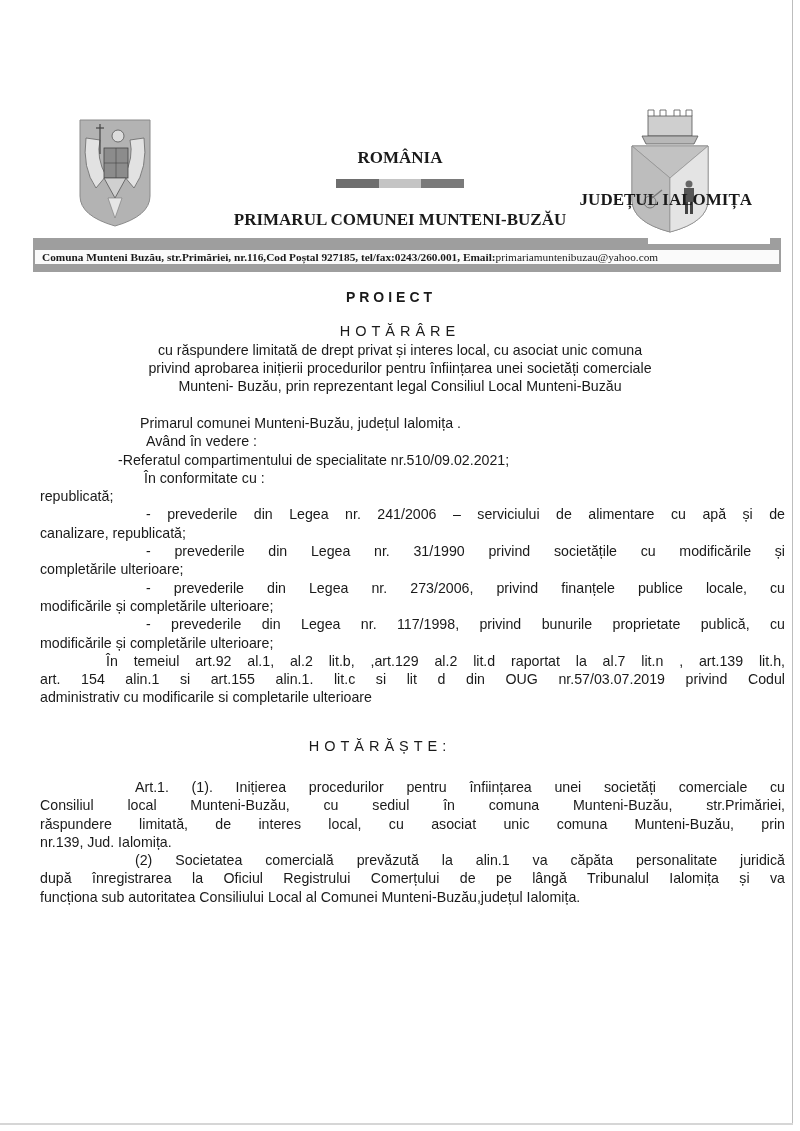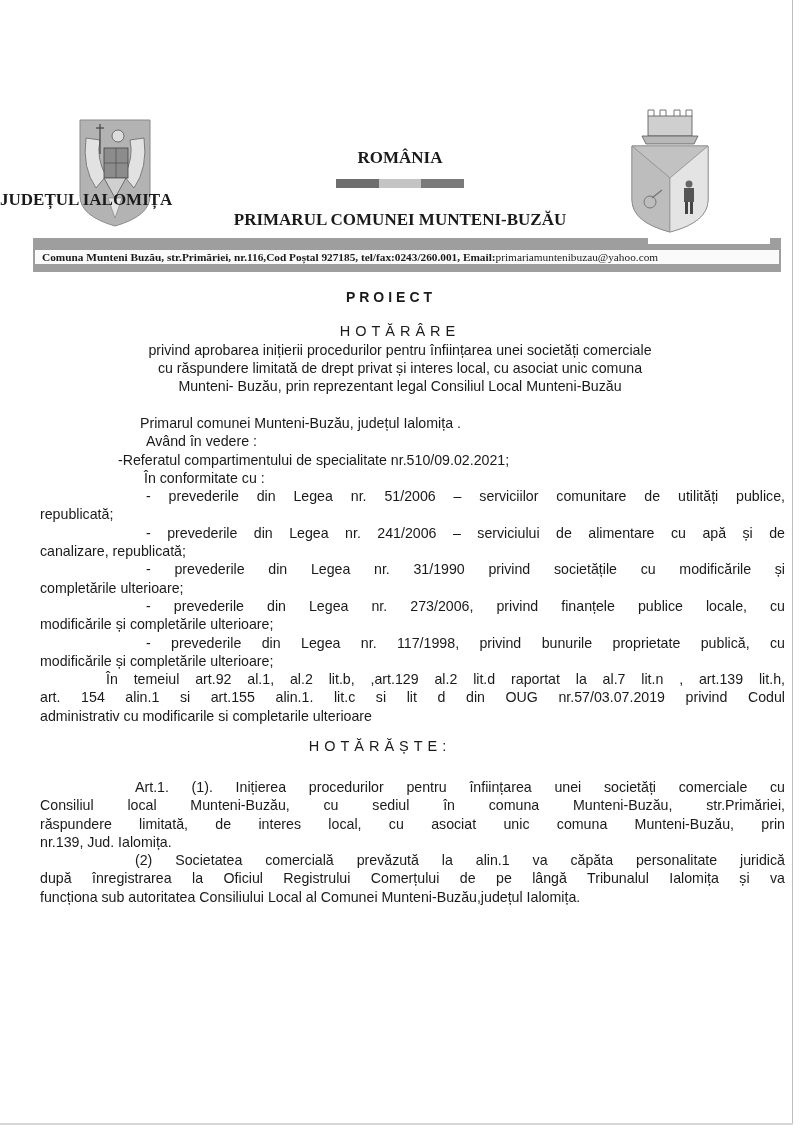--- a/index.html
+++ b/index.html
@@ -8,21 +8,21 @@
   .page-edge-right { position: absolute; left: 792px; top: 0; width: 1px; height: 1124px; background: #bdbdbd; }
   .page-edge-bottom { position: absolute; left: 0; top: 1123px; width: 793px; height: 2px; background: #d6d6d6; }
 
   
   .crest-left { position: absolute; left: 78px; top: 118px; width: 74px; height: 110px; }
   .crest-right { position: absolute; left: 628px; top: 108px; width: 84px; height: 128px; }
   .hdr-country { position: absolute; left: 0; width: 800px; top: 148px; text-align: center;
                  font-family: "Liberation Serif", serif; font-weight: bold; font-size: 17px; }
   .flag-bar { position: absolute; top: 179px; left: 336px; height: 9px; width: 128px; display: flex; }
   .flag-bar span { flex: 1; height: 9px; }
-  .hdr-county { position: absolute; left: 0; width: 752px; top: 190px; text-align: left;
+  .hdr-county { position: absolute; left: 0; width: 752px; top: 190px; text-align: right;
                 font-family: "Liberation Serif", serif; font-weight: bold; font-size: 17px; }
   .hdr-mayor { position: absolute; left: 0; width: 800px; top: 210px; text-align: center;
                font-family: "Liberation Serif", serif; font-weight: bold; font-size: 17px; }
 
   .addr-band { position: absolute; left: 33px; top: 238px; width: 748px; height: 34px; background: #9e9e9e; }
   .addr-band-notch { position: absolute; left: 648px; top: 238px; width: 122px; height: 6px; background: #ffffff; }
   .addr-strip { position: absolute; left: 35px; top: 250px; width: 744px; height: 14px; background: #fafafa;
                 font-family: "Liberation Serif", serif; font-weight: bold; font-size: 11.3px; line-height: 14px;
                 white-space: nowrap; overflow: hidden; padding-left: 7px; box-sizing: border-box; }
   .addr-strip .email { font-weight: normal; }
@@ -94,33 +94,32 @@
 
 <div class="addr-band"></div>
 <div class="addr-band-notch"></div>
 <div class="addr-strip">
   <span>Comuna Munteni Buzău, str.Primăriei, nr.116,Cod Poștal 927185, tel/fax:0243/260.001, Email:</span><span class="email">primariamuntenibuzau@yahoo.com</span>
 </div>
 
 <div class="t-proiect">PROIECT</div>
 <div class="t-hotarare">HOTĂRÂRE</div>
 <div class="t-sub">
+  <div>cu răspundere limitată de drept privat și interes local, cu asociat unic comuna</div>
   <div>privind aprobarea inițierii procedurilor pentru înființarea unei societăți comerciale</div>
-  <div>cu răspundere limitată de drept privat și interes local, cu asociat unic comuna</div>
   <div>Munteni- Buzău, prin reprezentant legal Consiliul Local Munteni-Buzău</div>
 </div>
 
 <div class="body-block" style="top:414px; left:40px; width:745px;">
   <div class="line" style="padding-left:100px">Primarul comunei Munteni-Buzău, județul Ialomița .</div>
   <div class="line" style="padding-left:106px">Având în vedere :</div>
   <div class="line" style="padding-left:78px">-Referatul compartimentului de specialitate nr.510/09.02.2021;</div>
   <div class="line" style="padding-left:104px">În conformitate cu :</div>
 
   <div>
-    <div class="just" style="padding-left:106px">- prevederile din Legea nr. 51/2006 – serviciilor comunitare de utilități publice,</div>
     <div class="line">republicată;</div>
   </div>
   <div>
     <div class="just" style="padding-left:106px">- prevederile din Legea nr. 241/2006 – serviciului de alimentare cu apă și de</div>
     <div class="line">canalizare, republicată;</div>
   </div>
   <div>
     <div class="just" style="padding-left:106px">- prevederile din Legea nr. 31/1990 privind societățile cu modificările și</div>
     <div class="line">completările ulterioare;</div>
   </div>

